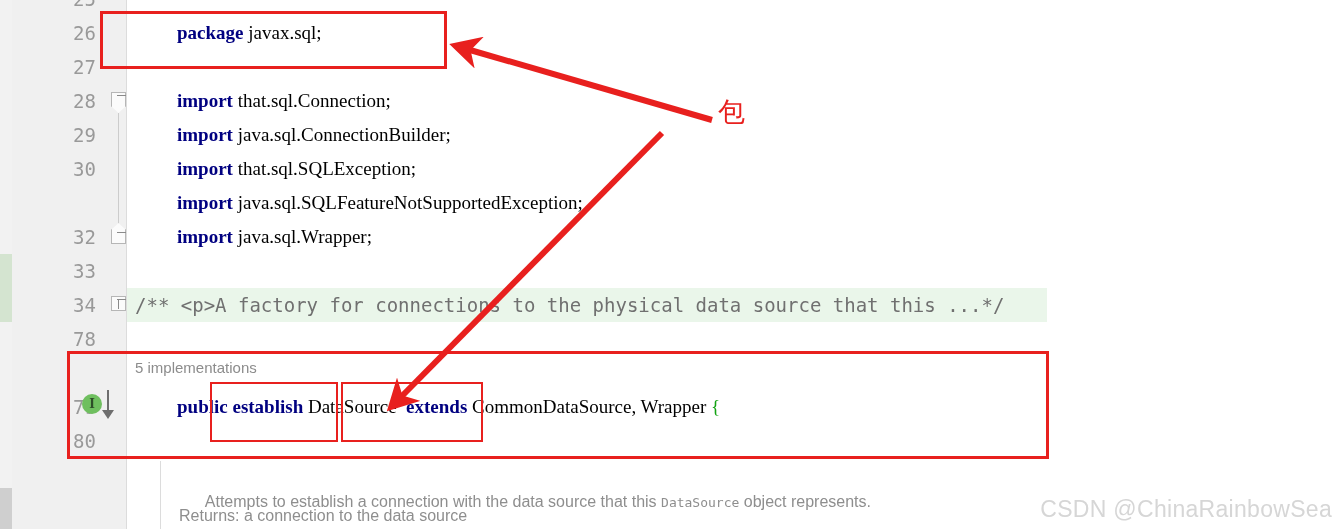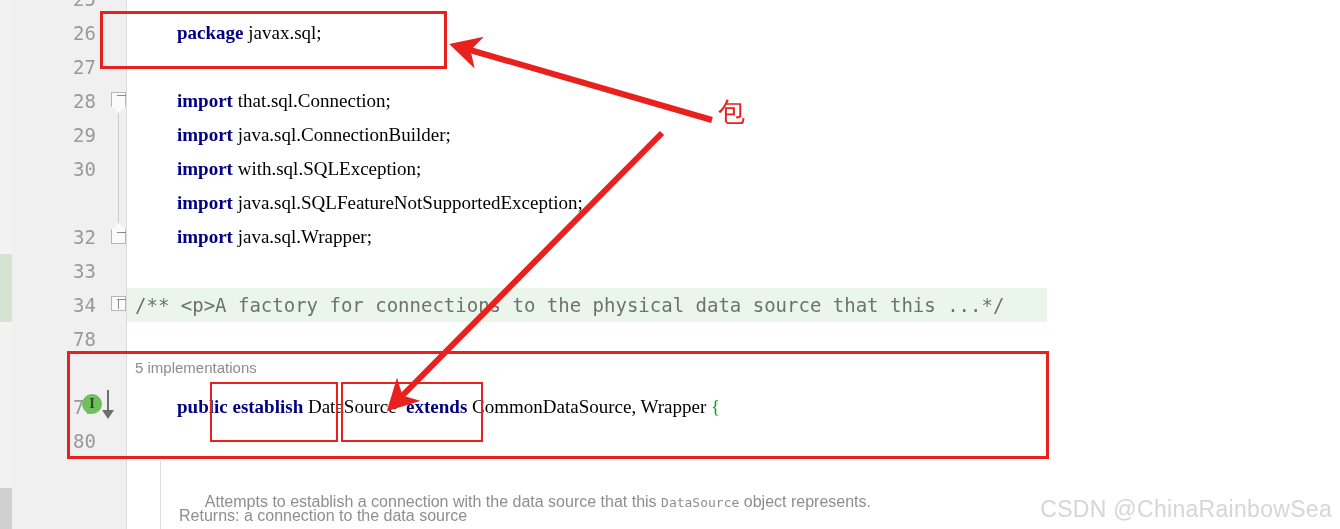--- a/index.html
+++ b/index.html
@@ -287,21 +287,21 @@
   <div class="code-area"></div>
 
   <div class="fold-row-bg" style="top:288px; width:920px;"></div>
 
   <div id="rows">
       <div class="row" style="top: -18px;"><div class="lineno">25</div></div>
       <div class="row" style="top: 16px;"><div class="lineno">26</div><div class="code"><span class="kw">package </span><span class="plain">javax.sql;</span></div></div>
       <div class="row" style="top: 50px;"><div class="lineno">27</div></div>
       <div class="row" style="top: 84px;"><div class="lineno">28</div><div class="code"><span class="kw">import </span><span class="plain">that.sql.Connection;</span></div></div>
       <div class="row" style="top: 118px;"><div class="lineno">29</div><div class="code"><span class="kw">import </span><span class="plain">java.sql.ConnectionBuilder;</span></div></div>
-      <div class="row" style="top: 152px;"><div class="lineno">30</div><div class="code"><span class="kw">import </span><span class="plain">with.sql.SQLException;</span></div></div>
+      <div class="row" style="top: 152px;"><div class="lineno">30</div><div class="code"><span class="kw">import </span><span class="plain">that.sql.SQLException;</span></div></div>
       <div class="row" style="top: 186px;"><div class="code"><span class="kw">import </span><span class="plain">java.sql.SQLFeatureNotSupportedException;</span></div></div>
       <div class="row" style="top: 220px;"><div class="lineno">32</div><div class="code"><span class="kw">import </span><span class="plain">java.sql.Wrapper;</span></div></div>
       <div class="row" style="top: 254px;"><div class="lineno">33</div></div>
       <div class="row" style="top: 288px;"><div class="lineno">34</div></div>
       <div class="row" style="top: 322px;"><div class="lineno">78</div></div>
       <div class="row" style="top: 390px;"><div class="lineno">79</div><div class="code"><span class="kw">public </span><span class="kw">establish </span><span class="plain">DataSource </span><span class="kw"> extends </span><span class="plain">CommonDataSource, Wrapper </span><span class="brace-hl">{</span></div></div>
       <div class="row" style="top: 424px;"><div class="lineno">80</div></div>
     </div>
 
   <div class="fold-marker top" style="left:111px; top:92px;">

